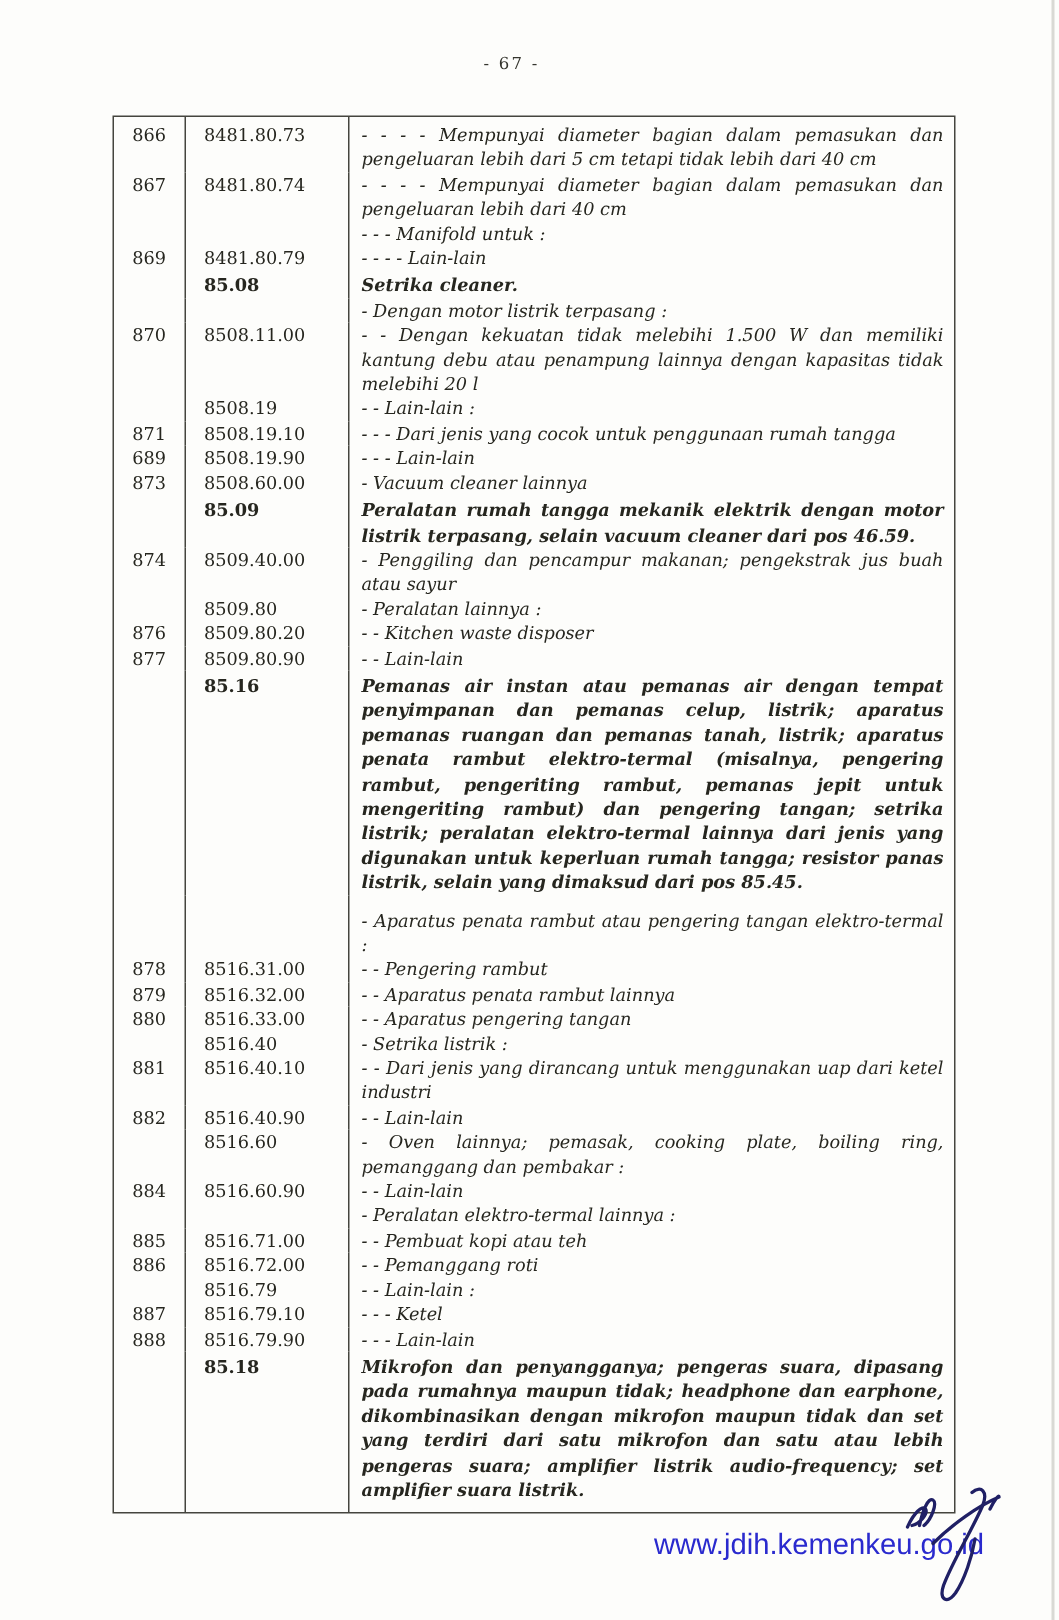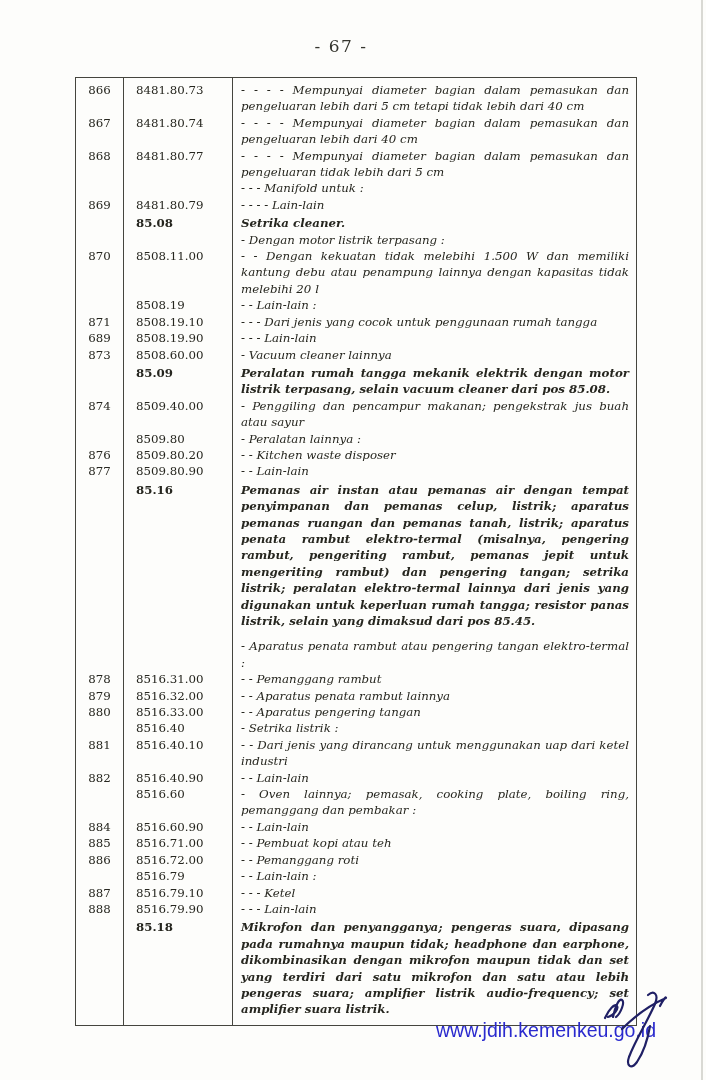--- a/index.html
+++ b/index.html
@@ -8,21 +8,21 @@
     background: #fdfdfb;
     font-family: "DejaVu Serif", serif;
     color: #26261f;
     position: relative;
     overflow: hidden;
   }
   .page-number {
     position: absolute;
     top: 36px; left: 0; width: 682px;
     text-align: center;
-    font-size: 17px;
+    font-size: 11px;
     letter-spacing: 1.5px;
     color: #35352e;
   }
   .hs-table {
     position: absolute;
     left: 75px; top: 77px;
     width: 562px;
     border: 1.6px solid #45453e;
     box-sizing: border-box;
     font-size: 11.8px;
@@ -86,25 +86,20 @@
         <div class="cell c-no">866</div>
         <div class="cell c-code">8481.80.73</div>
         <div class="cell c-desc">- - - - Mempunyai diameter bagian dalam pemasukan dan pengeluaran lebih dari 5 cm tetapi tidak lebih dari 40 cm</div>
       </div>
       <div class="row">
         <div class="cell c-no">867</div>
         <div class="cell c-code">8481.80.74</div>
         <div class="cell c-desc">- - - - Mempunyai diameter bagian dalam pemasukan dan pengeluaran lebih dari 40 cm</div>
       </div>
       <div class="row">
-        <div class="cell c-no">868</div>
-        <div class="cell c-code">8481.80.77</div>
-        <div class="cell c-desc">- - - - Mempunyai diameter bagian dalam pemasukan dan pengeluaran tidak lebih dari 5 cm</div>
-      </div>
-      <div class="row">
         <div class="cell c-no"></div>
         <div class="cell c-code"></div>
         <div class="cell c-desc">- - - Manifold untuk :</div>
       </div>
       <div class="row">
         <div class="cell c-no">869</div>
         <div class="cell c-code">8481.80.79</div>
         <div class="cell c-desc">- - - - Lain-lain</div>
       </div>
       <div class="row bold-row">
@@ -138,21 +133,21 @@
         <div class="cell c-desc">- - - Lain-lain</div>
       </div>
       <div class="row">
         <div class="cell c-no">873</div>
         <div class="cell c-code">8508.60.00</div>
         <div class="cell c-desc">- Vacuum cleaner lainnya</div>
       </div>
       <div class="row bold-row">
         <div class="cell c-no"></div>
         <div class="cell c-code">85.09</div>
-        <div class="cell c-desc">Peralatan rumah tangga mekanik elektrik dengan motor listrik terpasang, selain vacuum cleaner dari pos 85.08.</div>
+        <div class="cell c-desc">Peralatan rumah tangga mekanik elektrik dengan motor listrik terpasang, selain vacuum cleaner dari pos 46.59.</div>
       </div>
       <div class="row">
         <div class="cell c-no">874</div>
         <div class="cell c-code">8509.40.00</div>
         <div class="cell c-desc">- Penggiling dan pencampur makanan; pengekstrak jus buah atau sayur</div>
       </div>
       <div class="row">
         <div class="cell c-no"></div>
         <div class="cell c-code">8509.80</div>
         <div class="cell c-desc">- Peralatan lainnya :</div>
@@ -173,21 +168,21 @@
         <div class="cell c-desc">Pemanas air instan atau pemanas air dengan tempat penyimpanan dan pemanas celup, listrik; aparatus pemanas ruangan dan pemanas tanah, listrik; aparatus penata rambut elektro-termal (misalnya, pengering rambut, pengeriting rambut, pemanas jepit untuk mengeriting rambut) dan pengering tangan; setrika listrik; peralatan elektro-termal lainnya dari jenis yang digunakan untuk keperluan rumah tangga; resistor panas listrik, selain yang dimaksud dari pos 85.45.</div>
       </div>
       <div class="row gap">
         <div class="cell c-no"></div>
         <div class="cell c-code"></div>
         <div class="cell c-desc">- Aparatus penata rambut atau pengering tangan elektro-termal :</div>
       </div>
       <div class="row">
         <div class="cell c-no">878</div>
         <div class="cell c-code">8516.31.00</div>
-        <div class="cell c-desc">- - Pemanggang rambut</div>
+        <div class="cell c-desc">- - Pengering rambut</div>
       </div>
       <div class="row">
         <div class="cell c-no">879</div>
         <div class="cell c-code">8516.32.00</div>
         <div class="cell c-desc">- - Aparatus penata rambut lainnya</div>
       </div>
       <div class="row">
         <div class="cell c-no">880</div>
         <div class="cell c-code">8516.33.00</div>
         <div class="cell c-desc">- - Aparatus pengering tangan</div>
@@ -213,20 +208,21 @@
         <div class="cell c-desc">- Oven lainnya; pemasak, cooking plate, boiling ring, pemanggang dan pembakar :</div>
       </div>
       <div class="row">
         <div class="cell c-no">884</div>
         <div class="cell c-code">8516.60.90</div>
         <div class="cell c-desc">- - Lain-lain</div>
       </div>
       <div class="row">
         <div class="cell c-no"></div>
         <div class="cell c-code"></div>
+        <div class="cell c-desc">- Peralatan elektro-termal lainnya :</div>
       </div>
       <div class="row">
         <div class="cell c-no">885</div>
         <div class="cell c-code">8516.71.00</div>
         <div class="cell c-desc">- - Pembuat kopi atau teh</div>
       </div>
       <div class="row">
         <div class="cell c-no">886</div>
         <div class="cell c-code">8516.72.00</div>
         <div class="cell c-desc">- - Pemanggang roti</div>

